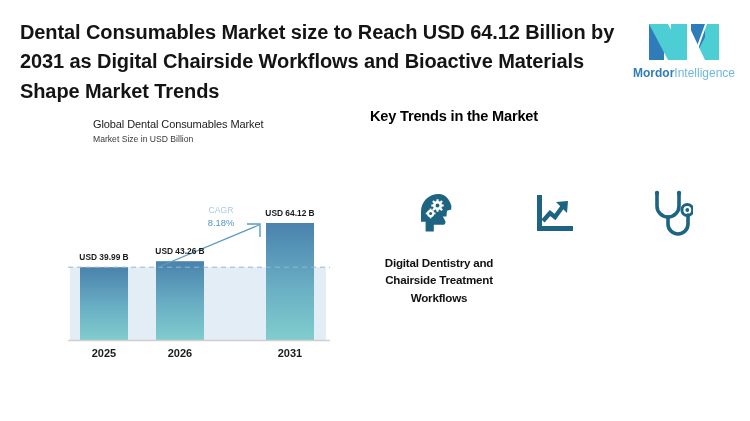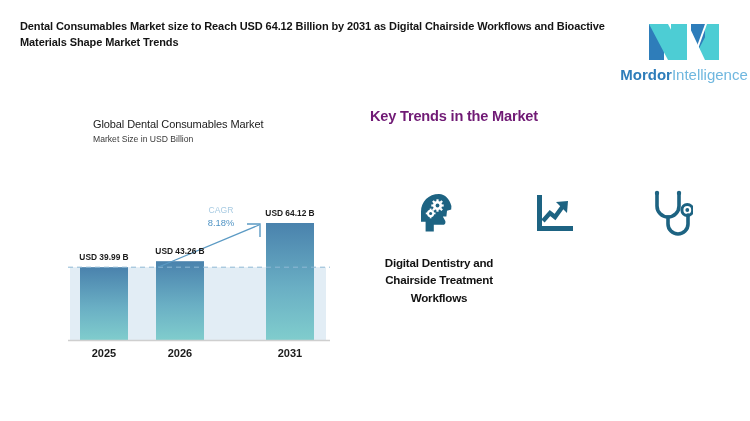--- a/index.html
+++ b/index.html
@@ -22,42 +22,42 @@
     left: 0; top: 0;
     width: 750px;
     height: 95px;
     display: flex;
     align-items: flex-start;
     box-sizing: border-box;
     padding: 18px 14px 0 20px;
   }
   .headline {
     width: 600px;
-    font-size: 11px;
+    font-size: 20px;
     font-weight: bold;
     line-height: 1.47;
     letter-spacing: -0.1px;
     color: #141414;
   }
   .logo-block {
     margin-left: auto;
     width: 104px;
     display: flex;
     flex-direction: column;
     align-items: center;
     padding-top: 2px;
   }
   .logo-mark {
     width: 74px;
     height: 42px;
     display: block;
   }
   .logo-word {
     margin-top: 4px;
-    font-size: 15px;
+    font-size: 12px;
     letter-spacing: 0px;
     white-space: nowrap;
   }
   .logo-word .w1 { color: #2E7DBA; font-weight: bold; }
   .logo-word .w2 { color: #6FB7DF; font-weight: normal; }
 
   
   .chart-panel {
     position: absolute;
     left: 58px;
@@ -109,21 +109,21 @@
   .trends {
     position: absolute;
     left: 370px;
     top: 108px;
     width: 370px;
     height: 270px;
   }
   .trends-heading {
     font-size: 14.6px;
     font-weight: bold;
-    color: #701a75;
+    color: #000000;
     letter-spacing: -0.2px;
   }
   .trend-row {
     position: absolute;
     top: 80px;
     left: 0;
     width: 370px;
     display: flex;
     justify-content: center;
   }

